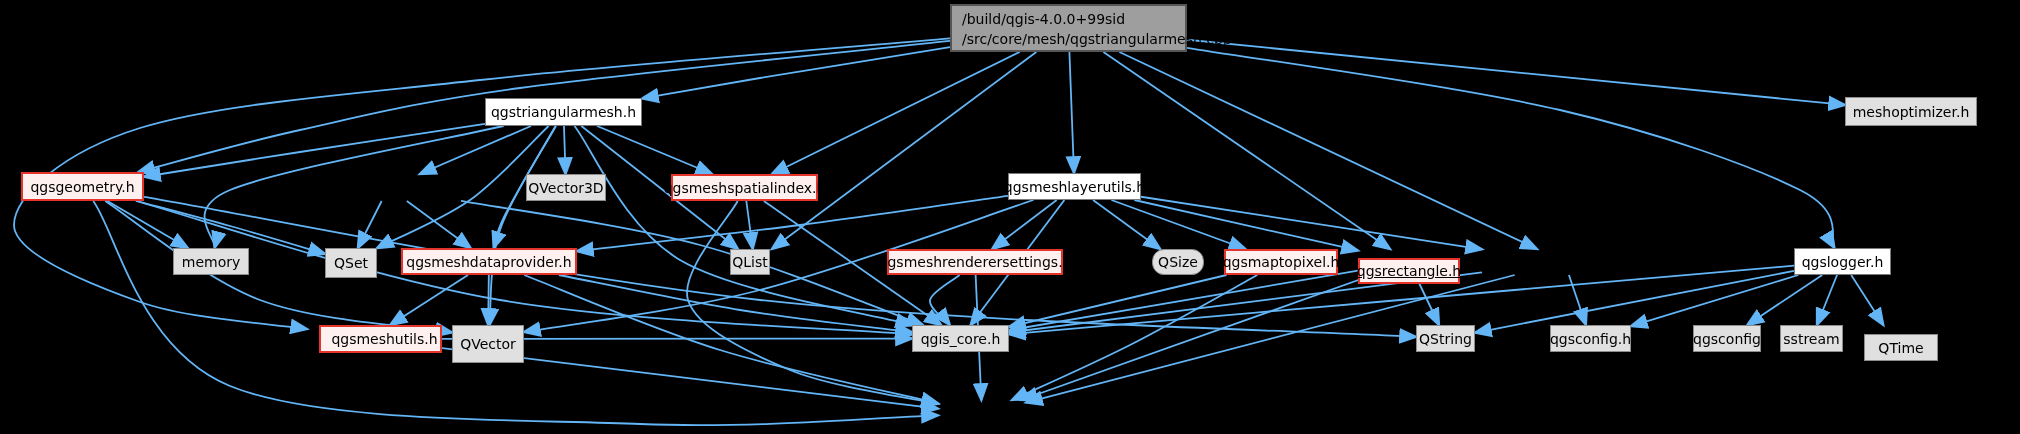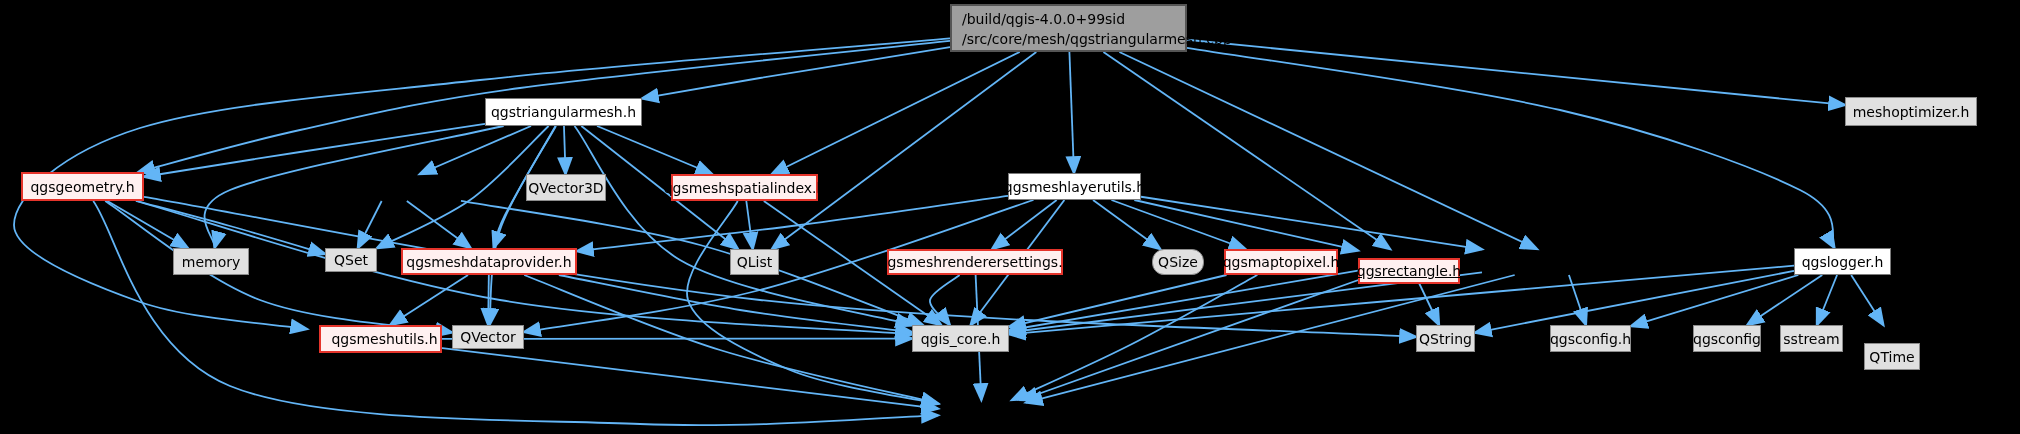--- a/index.html
+++ b/index.html
@@ -108,30 +108,30 @@
       <div>/build/qgis-4.0.0+99sid</div>
       <div>/src/core/mesh/qgstriangularmesh.cpp</div>
     </div>
     <div class="node internal" style="left: 485px; top: 98px; width: 157px; height: 28px;">qgstriangularmesh.h</div>
     <div class="node external" style="left: 1845px; top: 97px; width: 132px; height: 29px;">meshoptimizer.h</div>
     <div class="node truncated" style="left: 21px; top: 172px; width: 123px; height: 29px;">qgsgeometry.h</div>
     <div class="node external" style="left: 526px; top: 174px; width: 80px; height: 27px;">QVector3D</div>
     <div class="node internal" style="left: 1008px; top: 173px; width: 133px; height: 27px;">qgsmeshlayerutils.h</div>
     <div class="node truncated" style="left: 671px; top: 174px; width: 147px; height: 27px;">qgsmeshspatialindex.h</div>
     <div class="node external" style="left: 173px; top: 248px; width: 76px; height: 27px;">memory</div>
-    <div class="node external" style="left: 325px; top: 248px; width: 52px; height: 24px;">QSet</div>
+    <div class="node external" style="left: 325px; top: 248px; width: 52px; height: 30px;">QSet</div>
     <div class="node truncated" style="left: 401px; top: 248px; width: 176px; height: 27px;">qgsmeshdataprovider.h</div>
-    <div class="node external" style="left: 730px; top: 249px; width: 49px; height: 26px;">QList</div>
+    <div class="node external" style="left: 730px; top: 249px; width: 40px; height: 26px;">QList</div>
     <div class="node truncated" style="left: 887px; top: 249px; width: 176px; height: 26px;">qgsmeshrenderersettings.h</div>
     <div class="node external" style="left: 1152px; top: 249px; width: 52px; height: 26px; border-radius: 12px;">QSize</div>
     <div class="node truncated" style="left: 1224px; top: 249px; width: 114px; height: 26px;">qgsmaptopixel.h</div>
     <div class="node truncated" style="left: 1358px; top: 258px; width: 102px; height: 26px; text-decoration: underline;">qgsrectangle.h</div>
     <div class="node internal" style="left: 1794px; top: 248px; width: 97px; height: 27px;">qgslogger.h</div>
     <div class="node truncated" style="left: 319px; top: 325px; width: 123px; height: 28px; padding-left: 8px;">qgsmeshutils.h</div>
-    <div class="node external" style="left: 452px; top: 325px; width: 72px; height: 24px;">QVector</div>
+    <div class="node external" style="left: 452px; top: 325px; width: 72px; height: 38px;">QVector</div>
     <div class="node external" style="left: 912px; top: 325px; width: 97px; height: 27px;">qgis_core.h</div>
     <div class="node external" style="left: 1416px; top: 325px; width: 59px; height: 27px;">QString</div>
     <div class="node external" style="left: 1550px; top: 325px; width: 81px; height: 27px;">qgsconfig.h</div>
     <div class="node external" style="left: 1693px; top: 325px; width: 68px; height: 27px;">qgsconfig</div>
     <div class="node external" style="left: 1780px; top: 325px; width: 63px; height: 27px;">sstream</div>
-    <div class="node external" style="left: 1864px; top: 343px; width: 56px; height: 27px;">QTime</div>
+    <div class="node external" style="left: 1864px; top: 334px; width: 74px; height: 27px;">QTime</div>
     <div class="node internal" style="left: 938px; top: 400px; width: 88px; height: 28px; margin-top: 44px;">qgis_sip.h</div>
   </div>
 
 </body></html>

